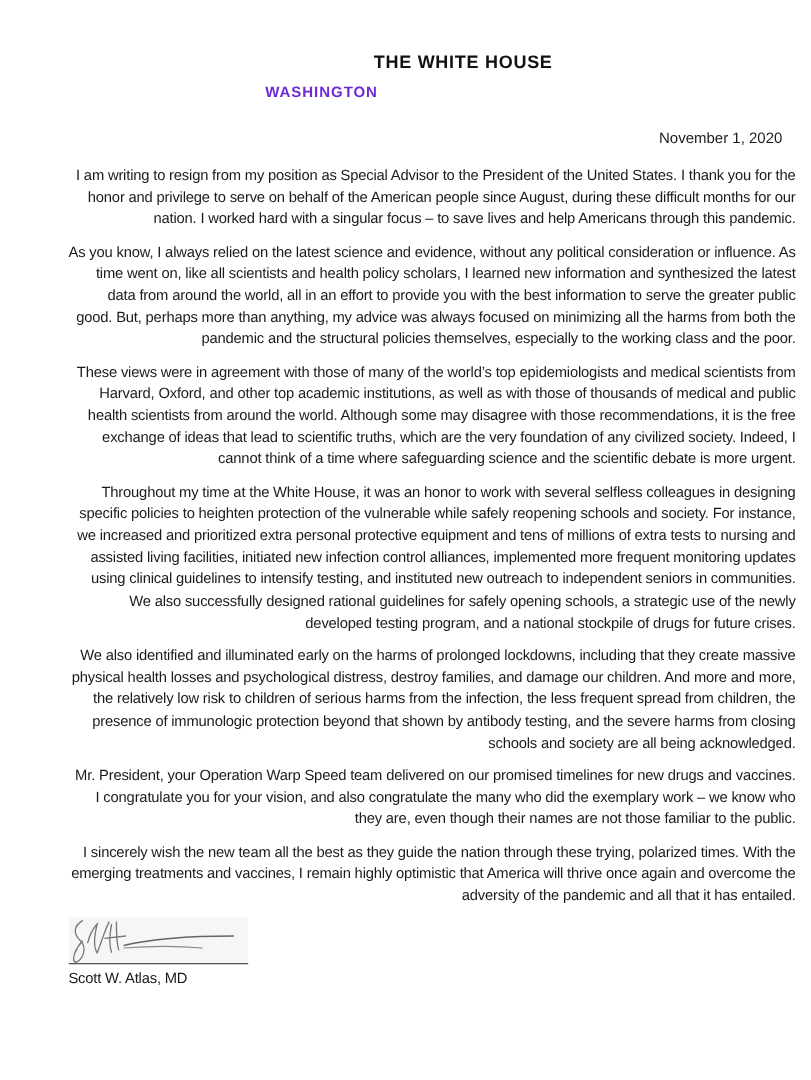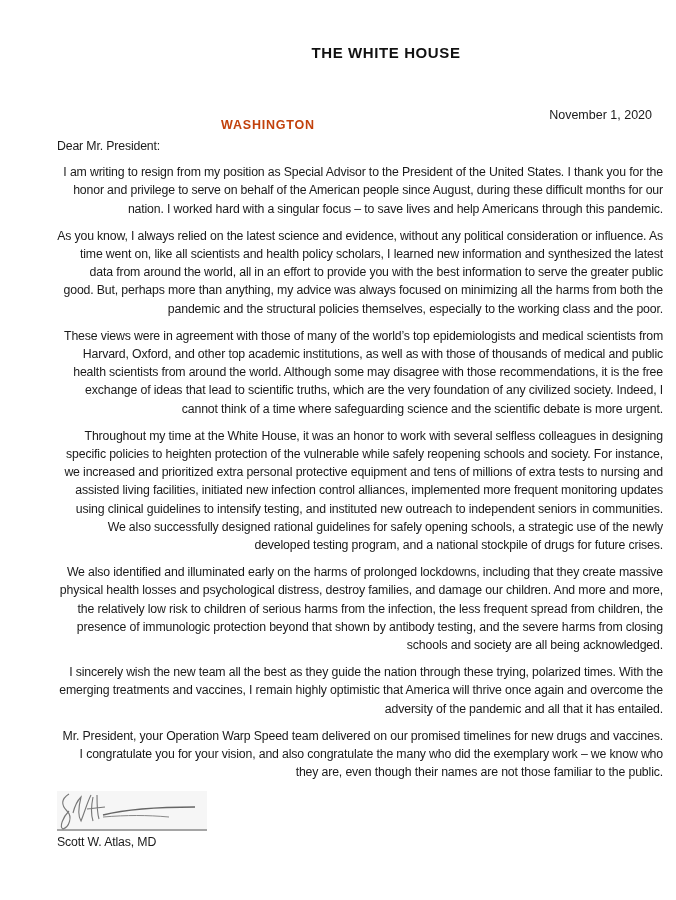--- a/index.html
+++ b/index.html
@@ -1,43 +1,42 @@
 <!DOCTYPE html>
 <html><head>
 <meta charset="utf-8">
 <style>
   html, body { margin: 0; padding: 0; background: #ffffff; }
   body { width: 676px; height: 900px; position: relative; overflow: hidden; font-family: "Liberation Sans", sans-serif; color: #1a1a1a; }
   .letterhead-title { position: absolute; left: 0; width: 676px; top: 44px; text-align: center; font-weight: bold; font-size: 15px; letter-spacing: 0.6px; color: #111; padding-left: 48px; }
-  .letterhead-sub { position: absolute; left: 0; width: 536px; top: 70px; text-align: center; font-weight: bold; font-size: 12.5px; letter-spacing: 0.8px; color: #c2410c; margin-top: 48px; }
+  .letterhead-sub { position: absolute; left: 0; width: 536px; top: 70px; text-align: center; font-weight: bold; font-size: 12.5px; letter-spacing: 0.8px; color: #6d28d9; }
   .date { position: absolute; right: 24px; top: 108px; font-size: 12.5px; }
   .body { position: absolute; left: 57px; width: 606px; top: 137px; font-size: 12.3px; line-height: 18.2px; letter-spacing: -0.15px; }
   .salutation { margin: 0 0 8px 0; }
   .para { margin: 0 0 9px 0; text-align: right; }
   .closing { margin: 11px 0 0 0; }
   .signature { position: relative; width: 150px; height: 42px; margin-top: 6px; }
   .signature svg { position: absolute; left: 0; top: 0; }
   .signer { margin-top: 2px; }
 </style>
 </head>
 <body>
 
 <div class="letterhead-title">THE WHITE HOUSE</div>
 <div class="letterhead-sub">WASHINGTON</div>
 <div class="date">November 1, 2020</div>
 
 <div class="body">
-  <p class="salutation">Dear Mr. President:</p>
   <p class="para">I am writing to resign from my position as Special Advisor to the President of the United States. I thank you for the honor and privilege to serve on behalf of the American people since August, during these difficult months for our nation. I worked hard with a singular focus – to save lives and help Americans through this pandemic.</p>
   <p class="para">As you know, I always relied on the latest science and evidence, without any political consideration or influence. As time went on, like all scientists and health policy scholars, I learned new information and synthesized the latest data from around the world, all in an effort to provide you with the best information to serve the greater public good. But, perhaps more than anything, my advice was always focused on minimizing all the harms from both the pandemic and the structural policies themselves, especially to the working class and the poor.</p>
   <p class="para">These views were in agreement with those of many of the world’s top epidemiologists and medical scientists from Harvard, Oxford, and other top academic institutions, as well as with those of thousands of medical and public health scientists from around the world. Although some may disagree with those recommendations, it is the free exchange of ideas that lead to scientific truths, which are the very foundation of any civilized society. Indeed, I cannot think of a time where safeguarding science and the scientific debate is more urgent.</p>
   <p class="para">Throughout my time at the White House, it was an honor to work with several selfless colleagues in designing specific policies to heighten protection of the vulnerable while safely reopening schools and society.  For instance, we increased and prioritized extra personal protective equipment and tens of millions of extra tests to nursing and assisted living facilities, initiated new infection control alliances, implemented more frequent monitoring updates using clinical guidelines to intensify testing, and instituted new outreach to independent seniors in communities. We also successfully designed rational guidelines for safely opening schools, a strategic use of the newly developed testing program, and a national stockpile of drugs for future crises.</p>
   <p class="para">We also identified and illuminated early on the harms of prolonged lockdowns, including that they create massive physical health losses and psychological distress, destroy families, and damage our children. And more and more, the relatively low risk to children of serious harms from the infection, the less frequent spread from children, the presence of immunologic protection beyond that shown by antibody testing, and the severe harms from closing schools and society are all being acknowledged.</p>
+  <p class="para">Mr. President, your Operation Warp Speed team delivered on our promised timelines for new drugs and vaccines. I congratulate you for your vision, and also congratulate the many who did the exemplary work – we know who they are, even though their names are not those familiar to the public.</p>
   <p class="para">I sincerely wish the new team all the best as they guide the nation through these trying, polarized times. With the emerging treatments and vaccines, I remain highly optimistic that America will thrive once again and overcome the adversity of the pandemic and all that it has entailed.</p>
-  <p class="para">Mr. President, your Operation Warp Speed team delivered on our promised timelines for new drugs and vaccines. I congratulate you for your vision, and also congratulate the many who did the exemplary work – we know who they are, even though their names are not those familiar to the public.</p>
   <div class="signature">
     <svg width="150" height="42" viewBox="0 0 150 42" xmlns="http://www.w3.org/2000/svg">
       <rect x="0" y="0" width="150" height="40" fill="#f6f6f6"></rect>
       <path d="M12 3 C4 8, 4 14, 10 20 C16 26, 12 36, 6 38 C2 36, 6 26, 12 20" fill="none" stroke="#777" stroke-width="1.1"></path>
       <path d="M16 22 C18 14, 22 8, 24 6 C22 14, 20 24, 24 30 C28 20, 30 12, 34 4" fill="none" stroke="#777" stroke-width="1.1"></path>
       <path d="M36 6 C34 16, 34 24, 36 30 M40 4 C40 14, 40 22, 42 28 M30 18 L48 16" fill="none" stroke="#777" stroke-width="1.1"></path>
       <path d="M46 24 C70 18, 100 16, 138 16" fill="none" stroke="#666" stroke-width="1.3"></path>
       <path d="M46 26 C70 24, 90 24, 112 26" fill="none" stroke="#888" stroke-width="1"></path>
       <line x1="0" y1="39" x2="150" y2="39" stroke="#555" stroke-width="1.1"></line>
     </svg>

